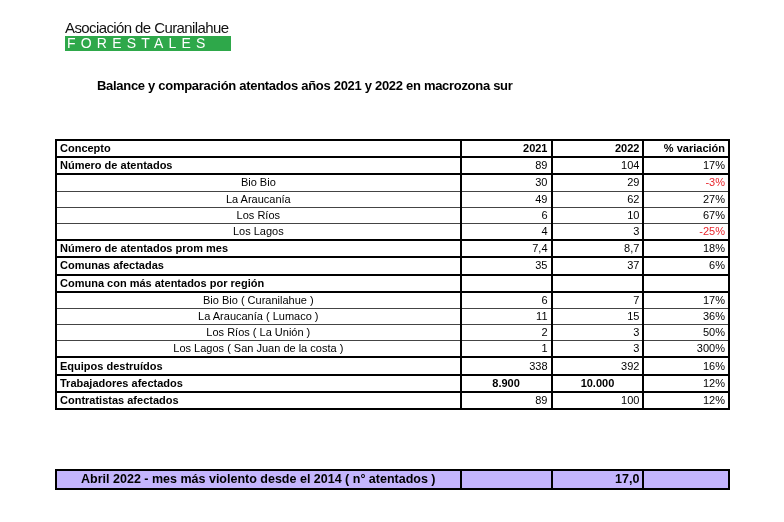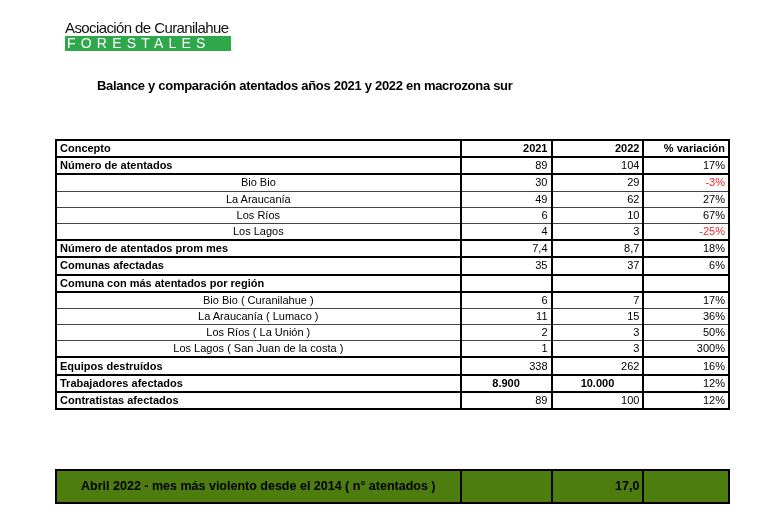--- a/index.html
+++ b/index.html
@@ -21,22 +21,22 @@
     .c1 { width: 86px; }
     .c2 { width: 87px; }
     .c3 { width: 81px; }
     td.bold { font-weight: bold; }
     td.right { text-align: center; }
     td.center { text-align: right; }
     td.neg { color: #e8262d; }
     td.right-num { text-align: center; padding-right: 8px; font-weight: bold; }
     table.footer { position: absolute; left: 55px; top: 469px; border-collapse: collapse;
                    table-layout: fixed; width: 675px; font-size: 12.5px; font-weight: bold; }
-    table.footer td { border: 2px solid #000; background: #4d7c0f; height: 15px; line-height: 15px;
-                      padding: 8px 3px; white-space: nowrap; }
+    table.footer td { border: 2px solid #000; background: #c4b5fd; height: 15px; line-height: 15px;
+                      padding: 1px 3px; white-space: nowrap; }
   </style>
 </head>
 <body>
 
 <div class="logo">
   <div class="logo-top">Asociación de Curanilahue</div>
   <div class="logo-bottom">FORESTALES</div>
 </div>
 
 <div class="title">Balance y comparación atentados años 2021 y 2022 en macrozona sur</div>
@@ -123,21 +123,21 @@
   </tr>
   <tr class="sub">
     <td class="right">Los Lagos ( San Juan de la costa )</td>
     <td class="center">1</td>
     <td class="center">3</td>
     <td class="center">300%</td>
   </tr>
   <tr>
     <td class="bold">Equipos destruídos</td>
     <td class="center">338</td>
-    <td class="center">262</td>
+    <td class="center">392</td>
     <td class="center">16%</td>
   </tr>
   <tr>
     <td class="bold">Trabajadores afectados</td>
     <td class="right-num">8.900</td>
     <td class="right-num">10.000</td>
     <td class="center">12%</td>
   </tr>
   <tr>
     <td class="bold">Contratistas afectados</td>

